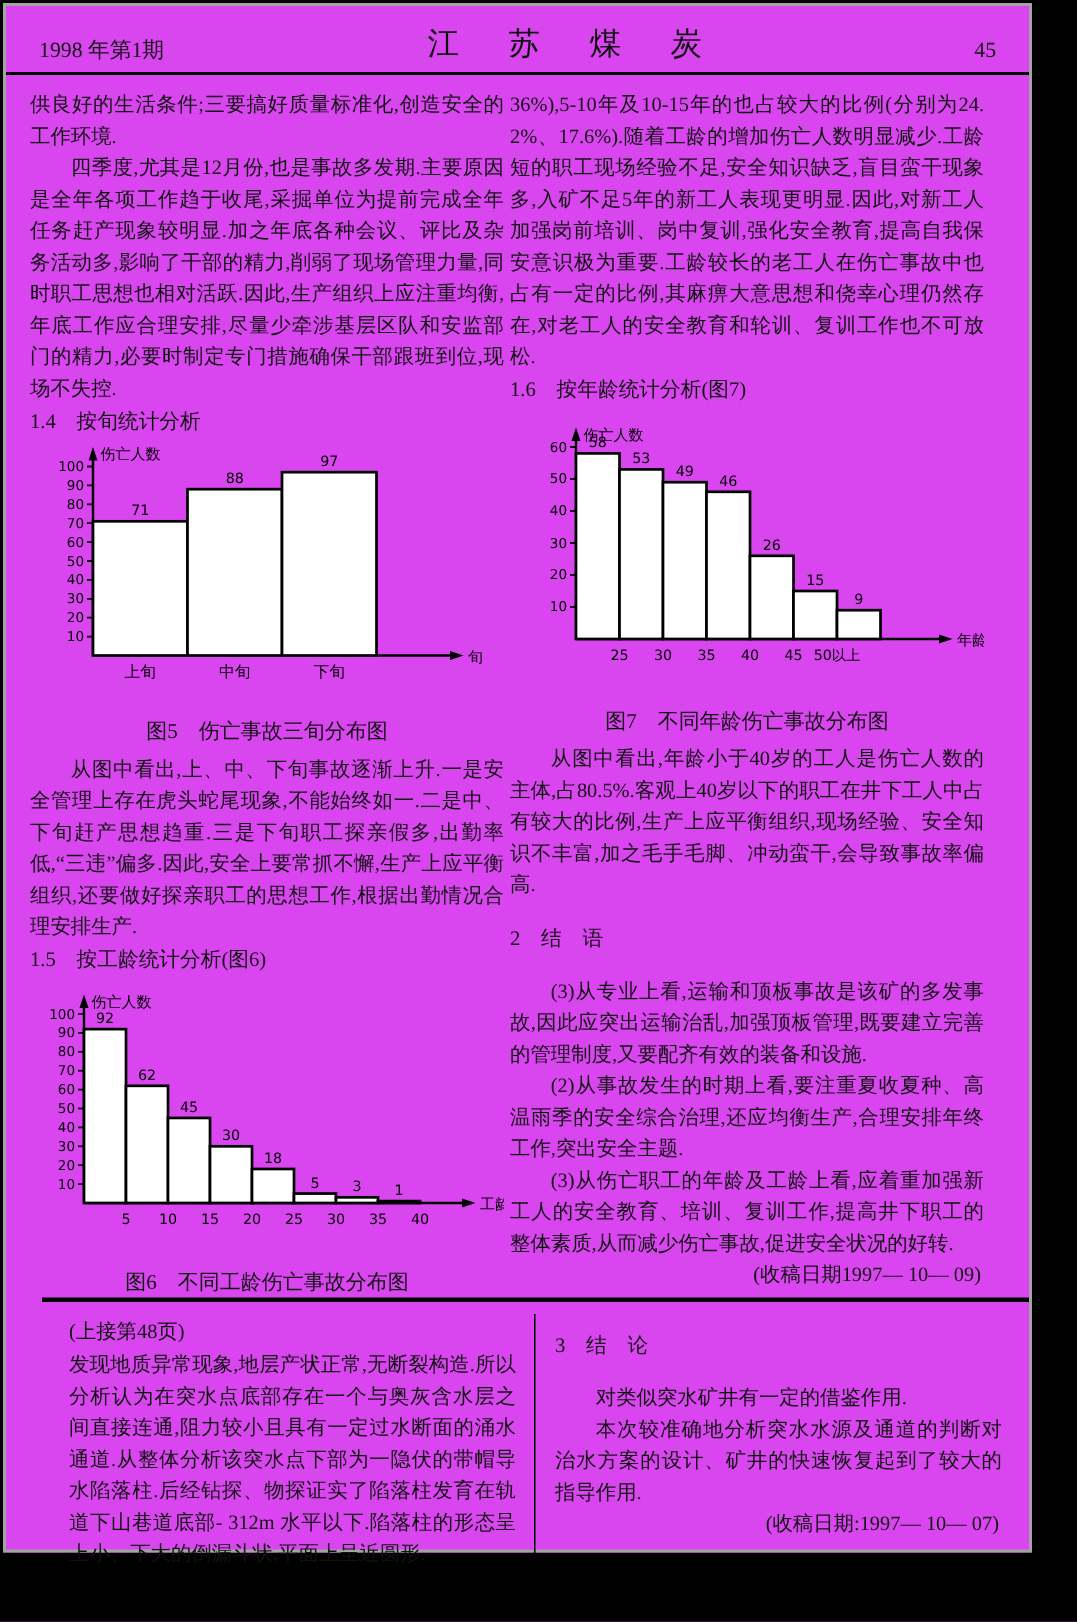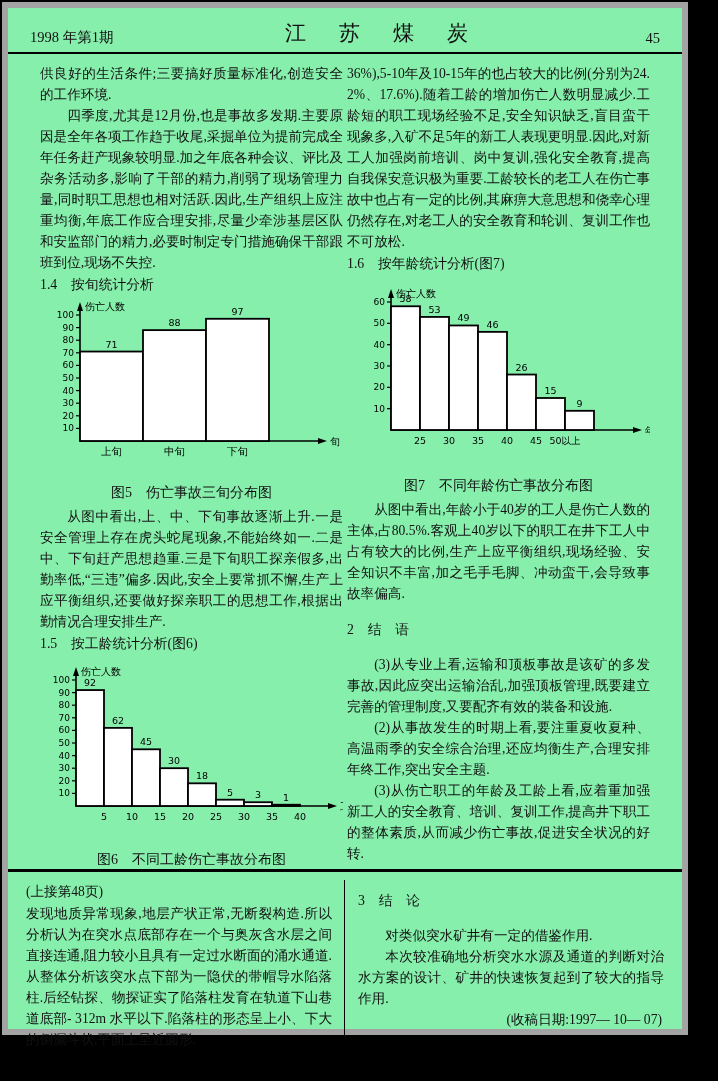--- a/index.html
+++ b/index.html
@@ -1,44 +1,44 @@
 <!DOCTYPE html>
 <html><head>
 <meta charset="utf-8">
 <style>
   html,body{margin:0;padding:0;background:#000;width:718px;height:1081px;overflow:hidden;}
   *{box-sizing:border-box;}
   .page{
     position:absolute;left:2px;top:2px;width:686px;height:1033px;
-    background:#86efac;border:6px solid #a3a3a3;
+    background:#d946ef;border:2px solid #a3a3a3;
     font-family:"Liberation Serif","DejaVu Serif",serif;
     color:#111;
   }
   .page-header{
     display:flex;justify-content:space-between;align-items:flex-end;
     padding:11px 22px 5px 22px;font-size:14.5px;
     border-bottom:2px solid #000;
   }
   .journal-title{letter-spacing:6px;font-size:21px;}
   .columns{
-    display:flex;gap:4px;padding:0 32px;margin-top:9px;height:802px;overflow:hidden;
+    display:flex;gap:4px;padding:0 16px;margin-top:9px;height:802px;overflow:hidden;
   }
   .col{width:316px;overflow:hidden;}
   p{margin:0;font-size:13.6px;line-height:21px;text-align:justify;word-break:break-all;}
   p.indent{text-indent:2em;}
   .sec-heading{font-size:13.8px;line-height:22px;font-weight:normal;margin:1px 0;font-family:Liberation Serif, serif;}
   .sec-major{margin:15px 0 13px 0;}
   figure{margin:5px 0 3px 0;text-align:center;}
   figcaption{font-size:14px;line-height:20px;margin-top:12px;}
   svg.chart{display:block;margin:0 auto;font-family:"DejaVu Sans","Liberation Sans",sans-serif;}
   svg.chart text{fill:#000;}
   .received{text-align:right;padding-right:2px;}
   .bottom-section{
     border-top:3px solid #000;margin-top:4px;
-    display:flex;height:178px;overflow:hidden;padding:8px 18px 0 18px;
+    display:flex;height:178px;overflow:hidden;padding:8px 18px 0 18px;margin-left:24px;
   }
   .bottom-left{width:50%;padding-right:12px;border-right:1.5px solid #000;overflow:hidden;}
   .bottom-right{width:50%;padding-left:13px;overflow:hidden;}
   .continued-note{line-height:23px;}
 </style>
 </head>
 <body>
 
 <div class="page">
 

